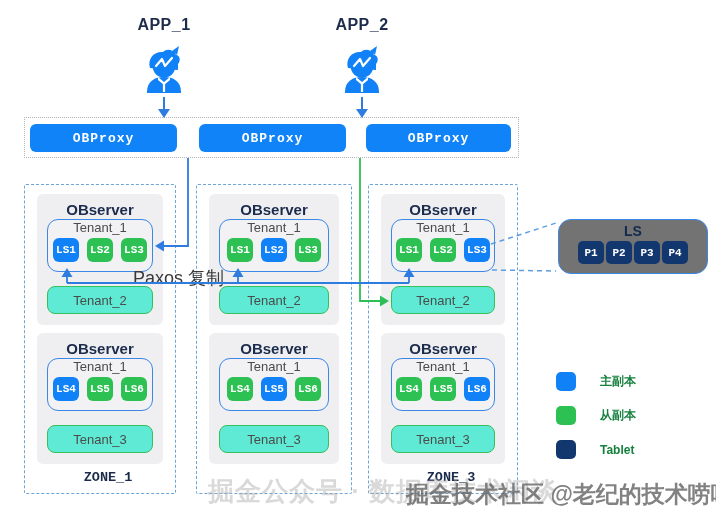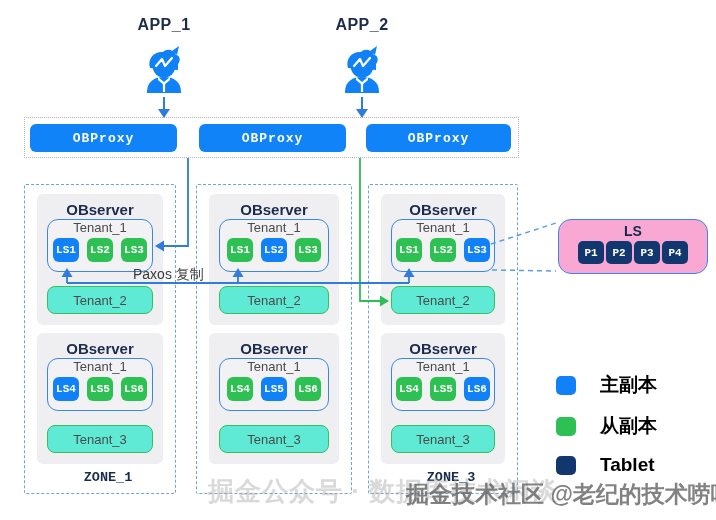--- a/index.html
+++ b/index.html
@@ -60,39 +60,39 @@
     display:flex; align-items:center; justify-content:center;
     font-size:13px; color:#4b4b4b;
   }
   .zone-label {
     position:absolute; left:16px; right:0; bottom:8px; text-align:center;
     font-family:"Liberation Mono", monospace; font-weight:bold; font-size:13.5px; color:#1b2b4c;
   }
   
   .ls-box {
     position:absolute; left:558px; top:219px; width:150px; height:55px;
-    border:1.6px solid #3c87e6; border-radius:13px; background:#f9a8d4;
+    border:1.6px solid #3c87e6; border-radius:13px; background:#737373;
   }
   .ls-title { margin-top:3px; text-align:center; font-size:14px; font-weight:bold; color:#13294d; }
   .p-row { display:flex; justify-content:center; gap:2px; margin-top:2px; }
   .p-chip {
     width:26px; height:23px; border-radius:5px; color:#fff;
     display:flex; align-items:center; justify-content:center;
     font-family:"Liberation Mono", monospace; font-weight:bold; font-size:11px;
   }
   
   .paxos-label {
-    position:absolute; left:133px; top:266px; font-size:14px; color:#3a3a3a;
+    position:absolute; left:133px; top:266px; font-size:18px; color:#3a3a3a;
     background:transparent;
   }
   
   .legend { position:absolute; left:556px; top:372px; }
   .legend-item { display:flex; align-items:center; margin-bottom:15px; }
   .legend-swatch { width:20px; height:19px; border-radius:5px; margin-right:24px; }
-  .legend-label { font-size:19px; font-weight:bold; color:#000000; }
+  .legend-label { font-size:12px; font-weight:bold; color:#15803d; }
   
   .watermark-ghost {
     position:absolute; left:208px; top:474px; font-size:26px; font-weight:bold;
     color:rgba(170,170,170,0.45); white-space:nowrap; letter-spacing:1px;
   }
   .watermark-main {
     position:absolute; left:406px; top:479px; font-size:23px; font-weight:bold;
     color:rgba(95,95,95,0.78); white-space:nowrap;
   }
   

